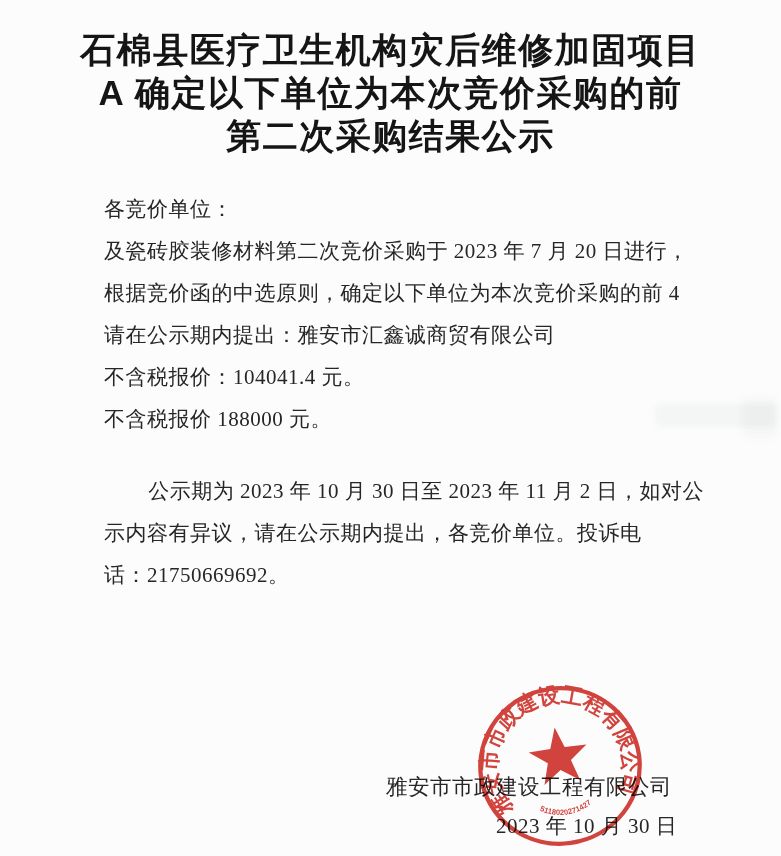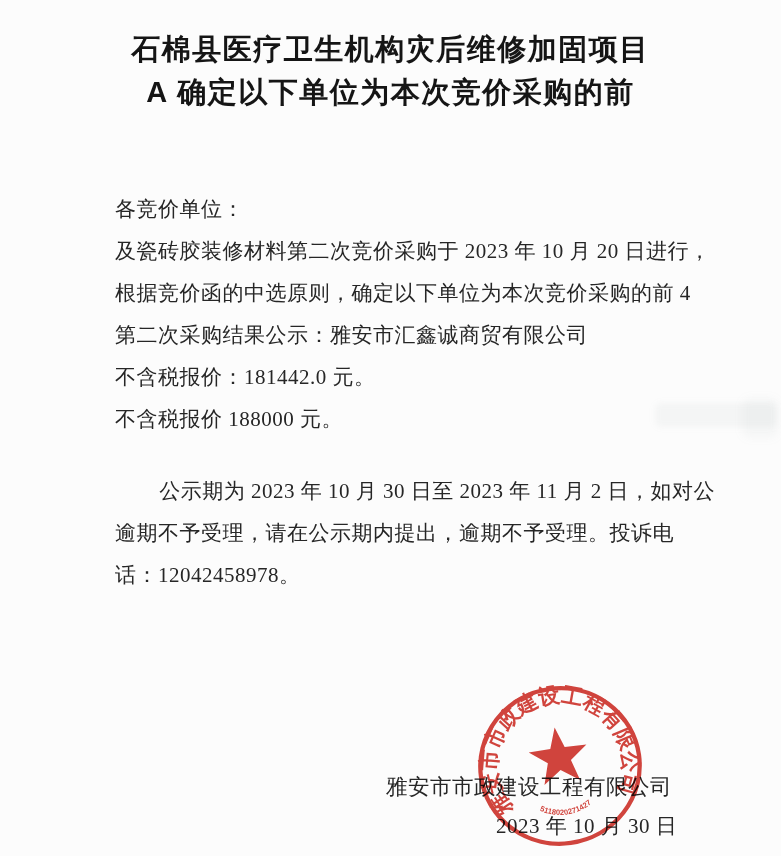--- a/index.html
+++ b/index.html
@@ -17,32 +17,31 @@
   }
   
   .title-block {
     position: absolute;
     top: 28px; left: 0; right: 0;
     text-align: center;
   }
   .title-line {
     font-family: "Liberation Sans", sans-serif;
     font-weight: 700;
-    font-size: 29px;
+    font-size: 35px;
     line-height: 43px;
     letter-spacing: 1.5px;
     color: #151515;
     white-space: nowrap;
   }
   
   .body-block {
     position: absolute;
     left: 104px; top: 188px;
     width: 600px;
-    margin-left: 11px;
   }
   .line {
     font-size: 21px;
     line-height: 42px;
     letter-spacing: 0.5px;
     white-space: nowrap;
     color: #262626;
   }
   .indent-2 { text-indent: 2em; }
   .indent-1 { text-indent: 1em; text-align: right; }
@@ -100,33 +99,34 @@
   }
 </style>
 </head>
 <body>
 
 <div class="page">
 
   <div class="title-block">
     <div class="title-line">石棉县医疗卫生机构灾后维修加固项目</div>
     <div class="title-line">A 确定以下单位为本次竞价采购的前</div>
+    <div class="title-line">第二次采购结果公示</div>
   </div>
 
   <div class="body-block">
     <div class="line">各竞价单位：</div>
-    <div class="line">及瓷砖胶装修材料第二次竞价采购于 2023 年 10 月 20 日进行，</div>
+    <div class="line">及瓷砖胶装修材料第二次竞价采购于 2023 年 7 月 20 日进行，</div>
     <div class="line">根据竞价函的中选原则，确定以下单位为本次竞价采购的前 4</div>
-    <div class="line">第二次采购结果公示：雅安市汇鑫诚商贸有限公司</div>
-    <div class="line">不含税报价：181442.0 元。</div>
+    <div class="line">请在公示期内提出：雅安市汇鑫诚商贸有限公司</div>
+    <div class="line">不含税报价：104041.4 元。</div>
     <div class="line">不含税报价 188000 元。</div>
     <div class="spacer"></div>
     <div class="line indent-1">公示期为 2023 年 10 月 30 日至 2023 年 11 月 2 日，如对公</div>
-    <div class="line">逾期不予受理，请在公示期内提出，逾期不予受理。投诉电</div>
-    <div class="line">话：12042458978。</div>
+    <div class="line">示内容有异议，请在公示期内提出，各竞价单位。投诉电</div>
+    <div class="line">话：21750669692。</div>
   </div>
 
   <div class="signature">雅安市市政建设工程有限公司</div>
   <div class="sign-date">2023 年 10 月 30 日</div>
 
   <svg class="seal" viewBox="0 0 180 180" xmlns="http://www.w3.org/2000/svg" aria-hidden="true">
     <defs>
       <path id="seal-arc-top" d="M 39.2 125.6 A 62 62 0 1 1 140.8 125.6" fill="none"></path>
       <path id="seal-arc-bottom" d="M 62.5 129.3 A 48 48 0 0 0 117.5 129.3" fill="none"></path>
     </defs>

